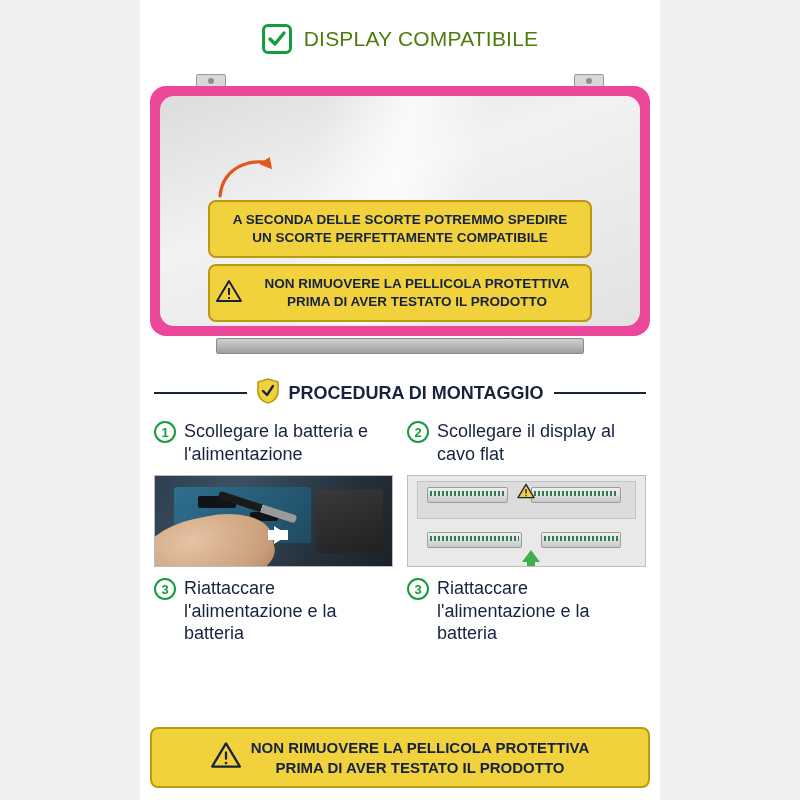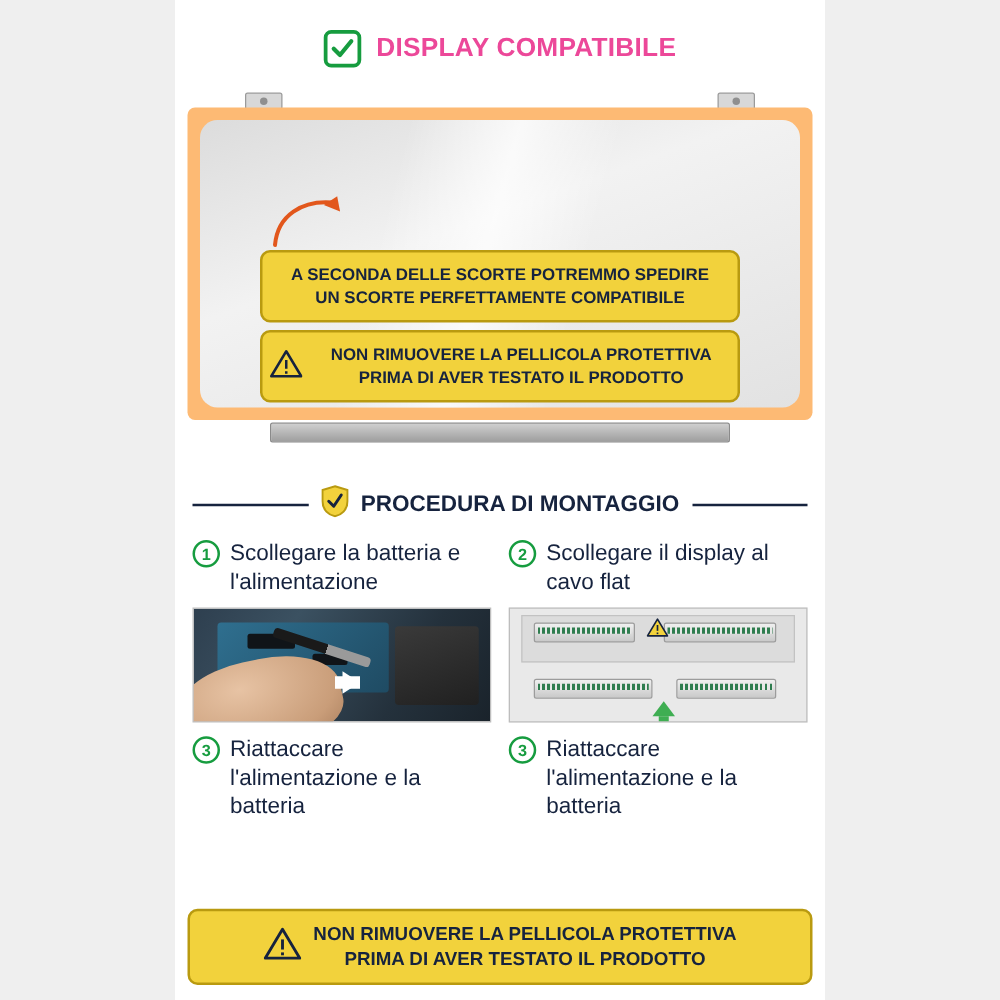--- a/index.html
+++ b/index.html
@@ -43,22 +43,22 @@
   .check-box-icon {
     width: 30px; height: 30px;
     border-radius: 6px;
     background: #ffffff;
     border: 3px solid #169c3f;
     display: flex; align-items: center; justify-content: center;
   }
   .check-box-icon svg { display: block; }
   .header-title {
     font-size: 21px;
-    font-weight: bold;
-    color: #ec4899;
+    font-weight: normal;
+    color: #4d7c0f;
     letter-spacing: 0.2px;
   }
   .intro {
     margin: 14px 18px 0 18px;
     text-align: center;
     font-size: 16.5px;
     line-height: 1.5;
     color: #16233e;
   }
 
@@ -84,22 +84,22 @@
     left: 50%; top: 50%;
     width: 6px; height: 6px;
     margin: -3px 0 0 -3px;
     border-radius: 50%;
     background: #8f8f8f;
   }
   .panel {
     position: absolute;
     left: 0; right: 0; top: 16px;
     height: 250px;
-    background: #fdba74;
-    border-radius: 6px;
+    background: #ec4899;
+    border-radius: 16px;
     padding: 10px;
   }
   .panel-inner {
     position: relative;
     width: 100%; height: 100%;
     background: linear-gradient(160deg,#dcdcdc 0%, #f2f2f2 40%, #e2e2e2 100%);
     border-radius: 14px;
     overflow: hidden;
   }
   .panel-sheen {
@@ -137,21 +137,21 @@
     height: 16px;
     background: linear-gradient(180deg,#cfcfcf,#9f9f9f);
     border: 1px solid #8a8a8a;
     border-radius: 2px;
   }
 
   
   .section-head {
     display: flex; align-items: center; justify-content: flex-start;
     gap: 10px;
-    margin: 18px 14px 0 14px;
+    margin: 8px 14px 0 14px;
   }
   .rule { flex: 1; height: 2px; background: #16233e; }
   .section-title {
     font-size: 18px; font-weight: bold; color: #16233e;
     white-space: nowrap;
   }
   .shield-icon { flex: 0 0 auto; }
 
   .steps {
     display: grid;

